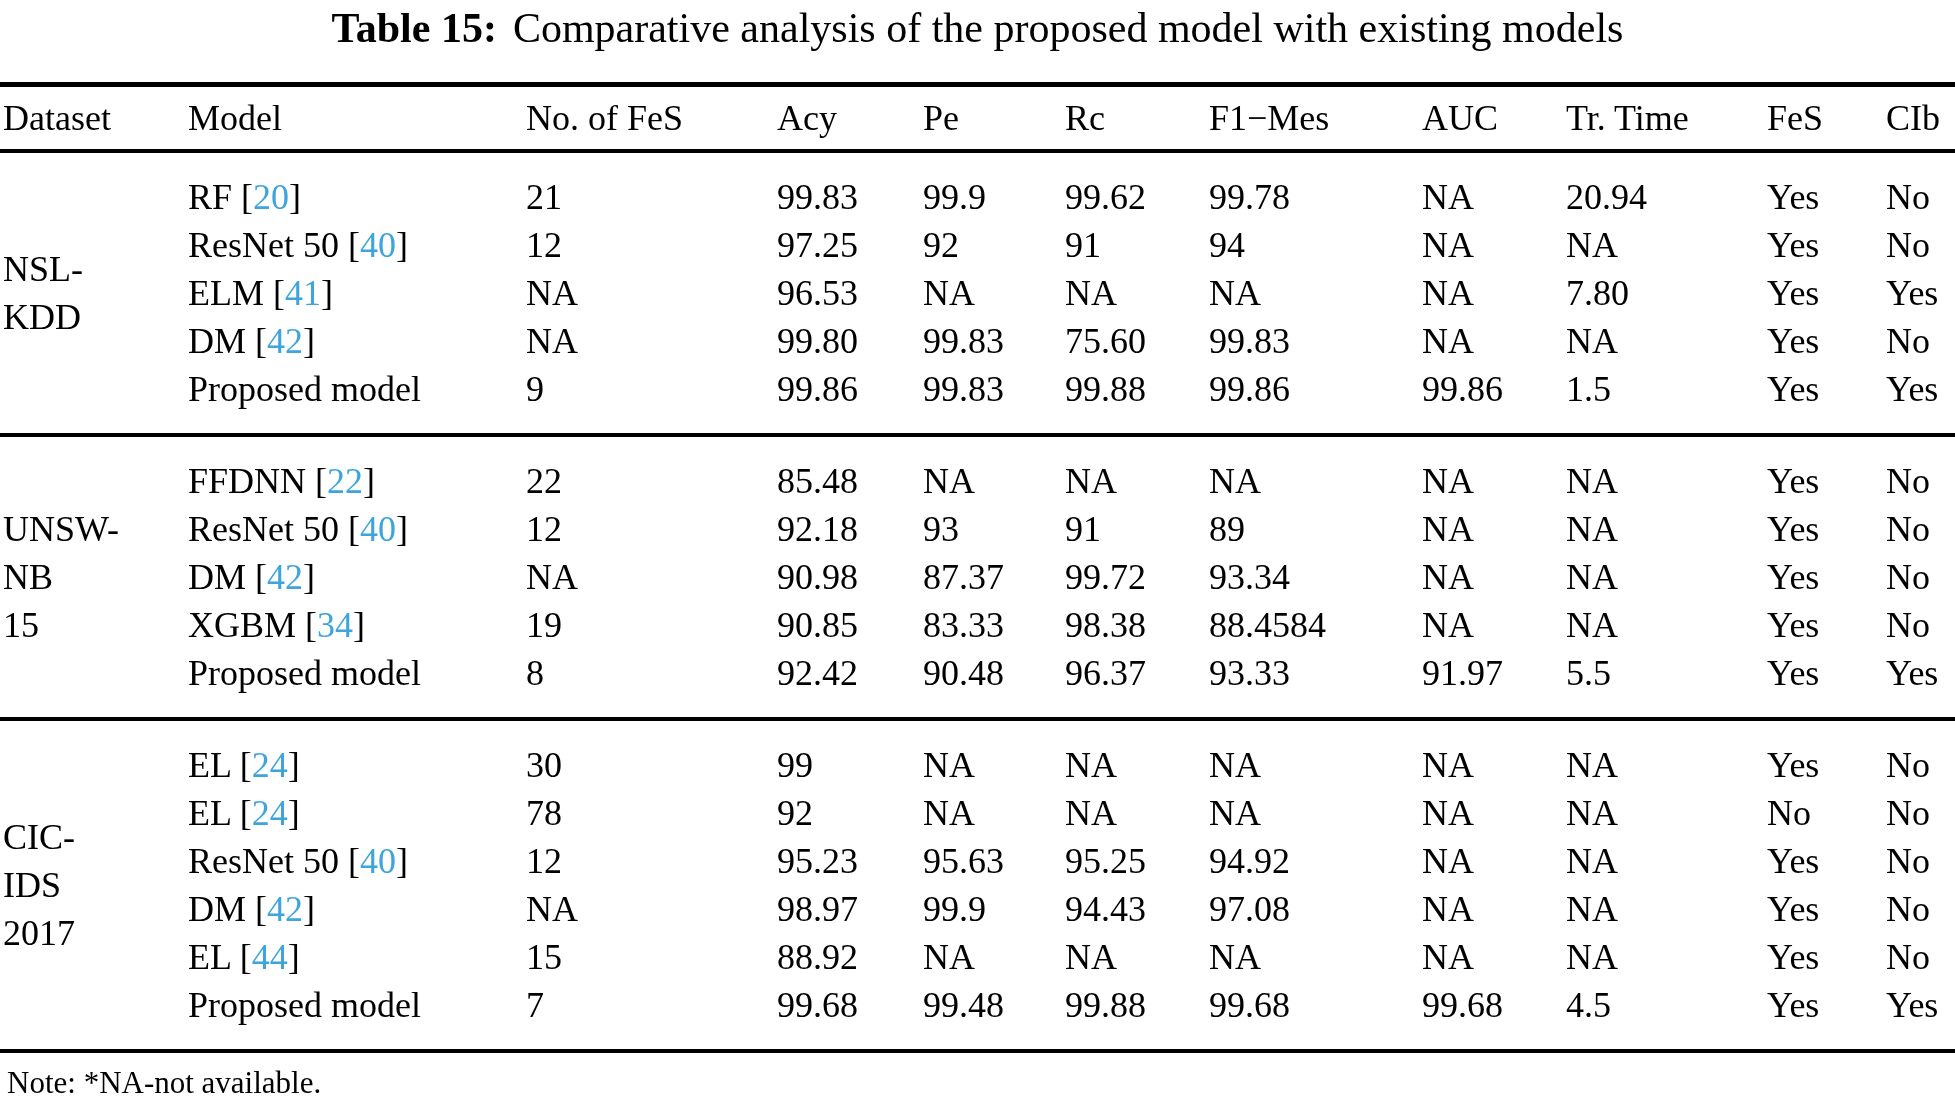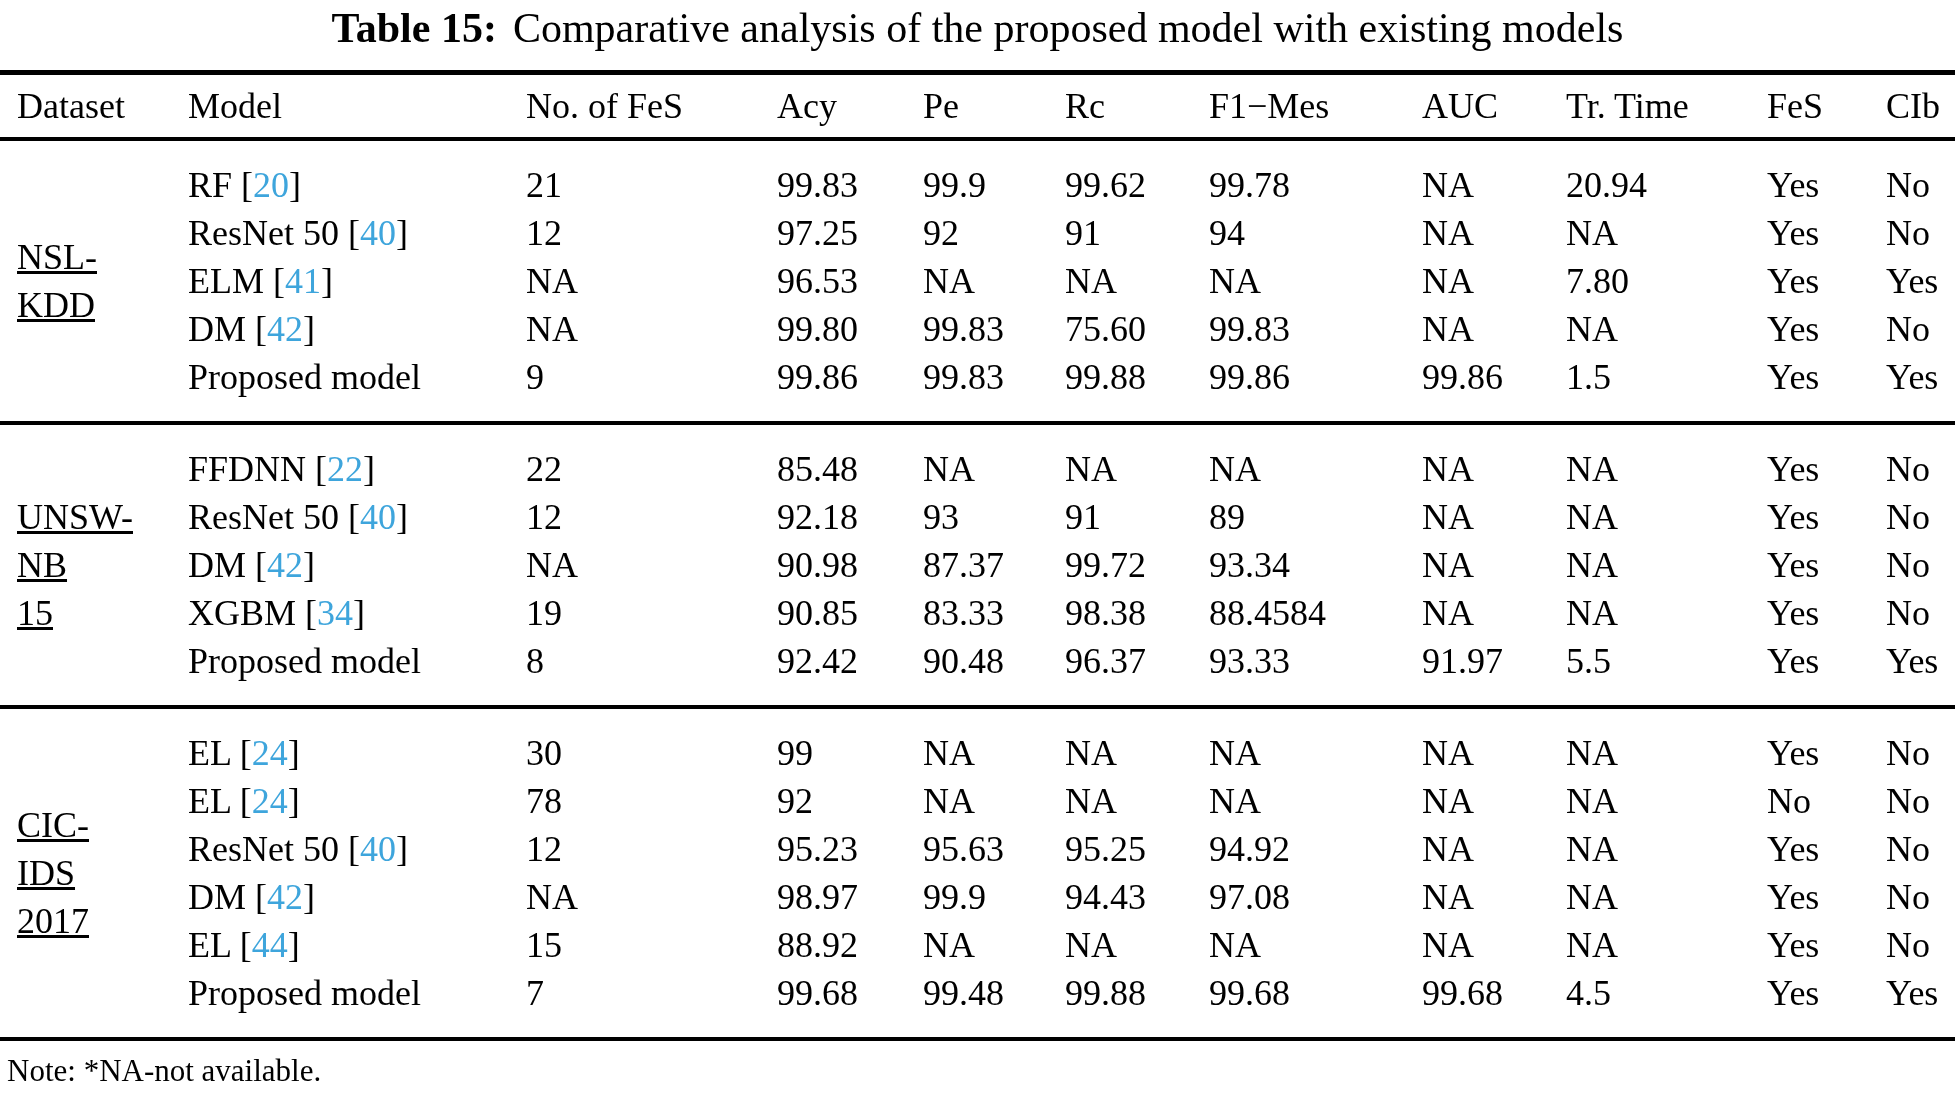--- a/index.html
+++ b/index.html
@@ -9,21 +9,21 @@
     color: #000000;
   }
   body {
     width: 1955px;
     height: 1104px;
     font-family: "Liberation Serif", serif;
     overflow: hidden;
   }
   .title-wrap {
     box-sizing: border-box;
-    height: 70px;
+    height: 82px;
     padding-top: 5px;
     text-align: center;
     font-size: 42px;
     line-height: 46px;
     white-space: nowrap;
   }
   .title-label {
     font-weight: bold;
     margin-right: 16px;
   }
@@ -50,28 +50,27 @@
     overflow: visible;
   }
   table.cmp th {
     height: 62px;
   }
   table.cmp td {
     height: 48px;
   }
   table.cmp th:first-child,
   table.cmp td.dataset-cell {
-    padding-left: 17px;
+    padding-left: 3px;
   }
   tr.row-first td:not(.dataset-cell) { padding-top: 20px; }
   tr.row-last  td:not(.dataset-cell) { padding-bottom: 20px; }
   td.dataset-cell {
     vertical-align: middle;
     line-height: 48px;
-    text-decoration: underline;
   }
   .ital { }
   .cite {
     color: var(--cite-color, #3ea5dc);
     cursor: pointer;
   }
   .note {
     margin: 12px 0 6px 7px;
     font-size: 31px;
   }

